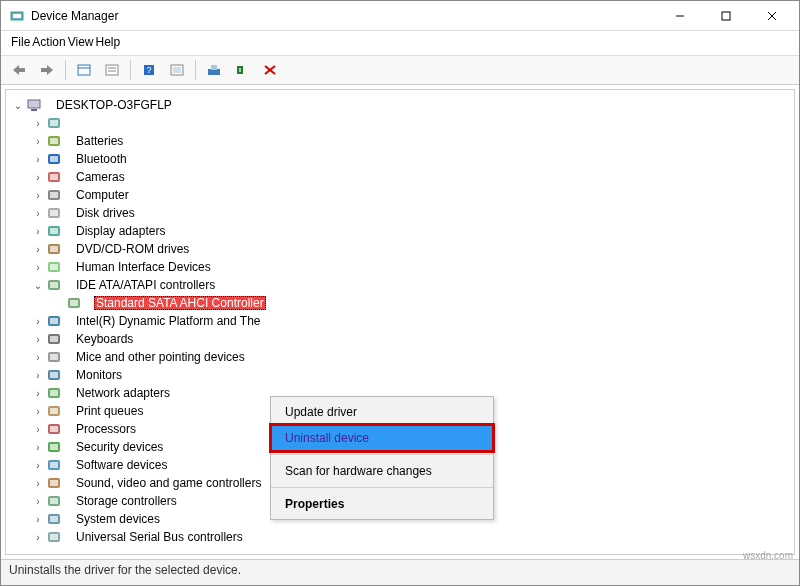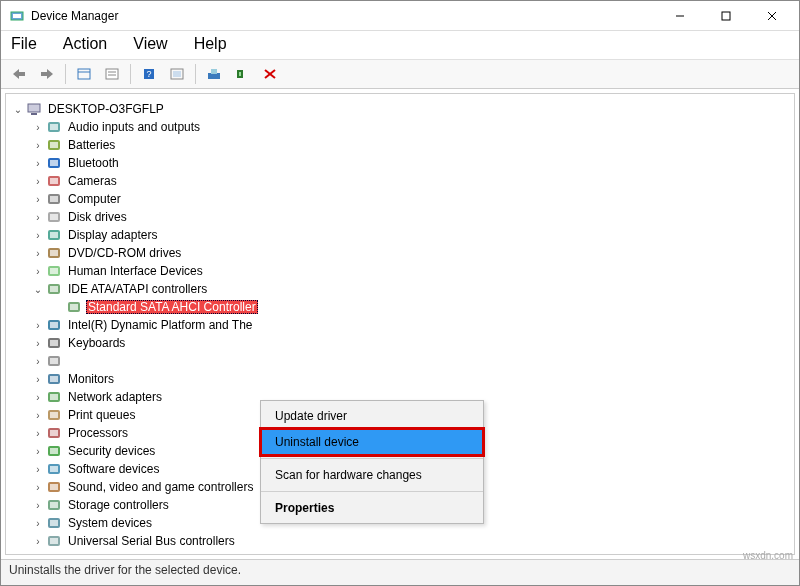--- a/index.html
+++ b/index.html
@@ -14,22 +14,22 @@
   .titlebar {
     height: 30px; display: flex; align-items: center;
     padding: 0 4px 0 8px; border-bottom: 1px solid #ddd;
   }
   .titlebar .title { flex: 1; font-size: 12px; }
   .titlebar .app-icon { width: 16px; height: 16px; margin-right: 6px; }
   .winbtns { display: flex; }
   .winbtn { width: 46px; height: 30px; display:flex; align-items:center; justify-content:center; }
   .winbtn svg { width: 10px; height: 10px; }
   .menubar {
-    display: flex; gap: 26px; padding: 4px 10px 6px 10px;
-    font-size: 16px; border-bottom: 1px solid #e0e0e0;
+    display: flex; gap: 2px; padding: 4px 10px 6px 10px;
+    font-size: 12px; border-bottom: 1px solid #e0e0e0;
   }
   .menuitem { cursor: default; }
   .toolbar {
     display: flex; align-items: center; gap: 4px;
     padding: 3px 6px; border-bottom: 1px solid #ccc;
     background: #f8f8f8;
   }
   .tbtn {
     width: 24px; height: 22px;
     display: flex; align-items: center; justify-content: center;
@@ -46,39 +46,39 @@
   .node {
     display: flex; align-items: center; height: 18px; gap: 2px;
     padding-left: 0;
   }
   .twisty {
     width: 12px; height: 12px; flex: 0 0 12px;
     display:flex; align-items:center; justify-content:center;
     color:#555; font-size:10px;
   }
   .devicon { width:16px; height:16px; flex:0 0 16px; margin-right: 2px;}
-  .label { padding: 0 2px; }
+  .label { padding: 0 2px; margin-left: 8px; }
   .label.selected {
     background: #ef4444; color: #fff; outline: 1px dotted #003; outline-offset: -1px;
   }
   .ctxmenu {
     position: absolute;
-    left: 254px; top: 306px;
+    left: 264px; top: 306px;
     width: 224px;
     background: #f2f2f2;
     border: 1px solid #b9b9b9;
     box-shadow: 2px 2px 4px rgba(0,0,0,0.15);
     padding: 2px 0;
     z-index: 10;
   }
   .ctxmenu .mi {
     padding: 6px 14px; font-size: 12px; cursor: default;
   }
   .ctxmenu .mi.highlight {
-    background: #2f99f4; color: #000000;
+    background: #2f99f4; color: #4c1d95;
     outline: 3px solid #d40000; outline-offset: -1px;
   }
   .ctxmenu .mi.bold { font-weight: bold; }
   .ctxmenu .msep { height: 1px; background: #cfcfcf; margin: 3px 0; }
   .statusbar {
     height: 26px; border-top: 1px solid #ccc;
     padding: 3px 8px; font-size: 12px; background: #f4f4f4; color:#333;
   }
   .watermark {
     position:absolute; right:6px; bottom:24px;
@@ -196,21 +196,20 @@
         <span class="label">DESKTOP-O3FGFLP</span>
       </div>
       <ul id="device-categories">
           <li>
     <div class="node">
       <span class="twisty">›</span>
       <span class="devicon"><svg viewBox="0 0 16 16">
                   <rect x="2" y="3" width="12" height="10" rx="2" fill="#6aa"></rect>
                   <rect x="4" y="5" width="8" height="6" fill="#fff" opacity="0.7"></rect>
                 </svg></span>
-      <span class="label">Audio inputs and outputs</span>
     </div>
           </li>
           <li>
     <div class="node">
       <span class="twisty">›</span>
       <span class="devicon"><svg viewBox="0 0 16 16">
                   <rect x="2" y="3" width="12" height="10" rx="2" fill="#8a4"></rect>
                   <rect x="4" y="5" width="8" height="6" fill="#fff" opacity="0.7"></rect>
                 </svg></span>
       <span class="label">Batteries</span>
@@ -328,20 +327,21 @@
       <span class="label">Keyboards</span>
     </div>
           </li>
           <li>
     <div class="node">
       <span class="twisty">›</span>
       <span class="devicon"><svg viewBox="0 0 16 16">
                   <rect x="2" y="3" width="12" height="10" rx="2" fill="#999"></rect>
                   <rect x="4" y="5" width="8" height="6" fill="#fff" opacity="0.7"></rect>
                 </svg></span>
+      <span class="label">Mice and other pointing devices</span>
     </div>
           </li>
           <li>
     <div class="node">
       <span class="twisty">›</span>
       <span class="devicon"><svg viewBox="0 0 16 16">
                   <rect x="2" y="3" width="12" height="10" rx="2" fill="#58a"></rect>
                   <rect x="4" y="5" width="8" height="6" fill="#fff" opacity="0.7"></rect>
                 </svg></span>
       <span class="label">Monitors</span>

